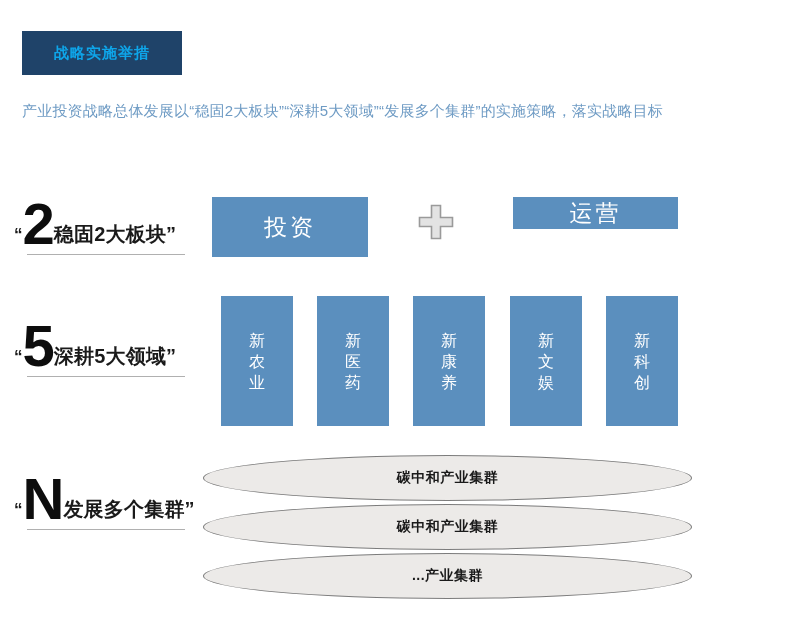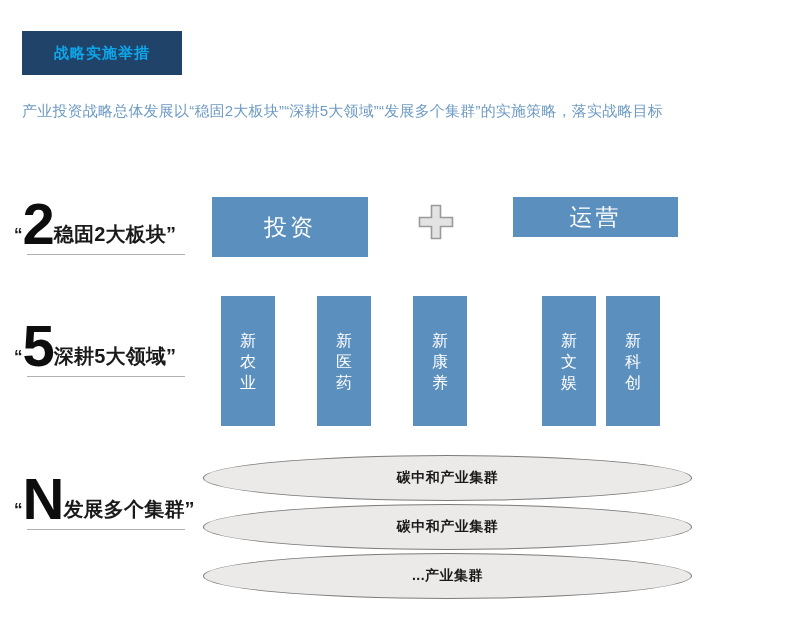--- a/index.html
+++ b/index.html
@@ -113,56 +113,56 @@
     display: flex;
     align-items: center;
     justify-content: center;
   }
   .blue-box .box-text {
     color: #ffffff;
     font-size: 23px;
     letter-spacing: 3px;
   }
   #box-invest { left: 212px; top: 197px; width: 156px; height: 60px; }
-  #box-operate { left: 513px; top: 197px; width: 165px; height: 40px; }
+  #box-operate { left: 513px; top: 197px; width: 165px; height: 32px; }
 
   #plus-icon {
     position: absolute;
     left: 417px;
     top: 203px;
     width: 38px;
     height: 38px;
   }
   #plus-icon svg { display: block; }
 
   
   .pillar {
     position: absolute;
     top: 296px;
-    width: 54px;
+    width: 72px;
     height: 130px;
     background: #5B8FBE;
     display: flex;
     align-items: center;
     justify-content: center;
   }
   .pillar .pillar-text {
     color: #ffffff;
     font-size: 16px;
     line-height: 21px;
     writing-mode: horizontal-tb;
     text-align: center;
     width: 18px;
     word-break: break-all;
     letter-spacing: 0px;
   }
   #pillar-1 { left: 221px; }
   #pillar-2 { left: 317px; }
   #pillar-3 { left: 413px; }
-  #pillar-4 { left: 510px; margin-left: 32px; }
+  #pillar-4 { left: 510px; }
   #pillar-5 { left: 606px; }
 
   
   .cluster-ellipse {
     position: absolute;
     left: 203px;
     width: 487px;
     height: 44px;
     border: 1px solid #7c7c7c;
     border-radius: 50%;

